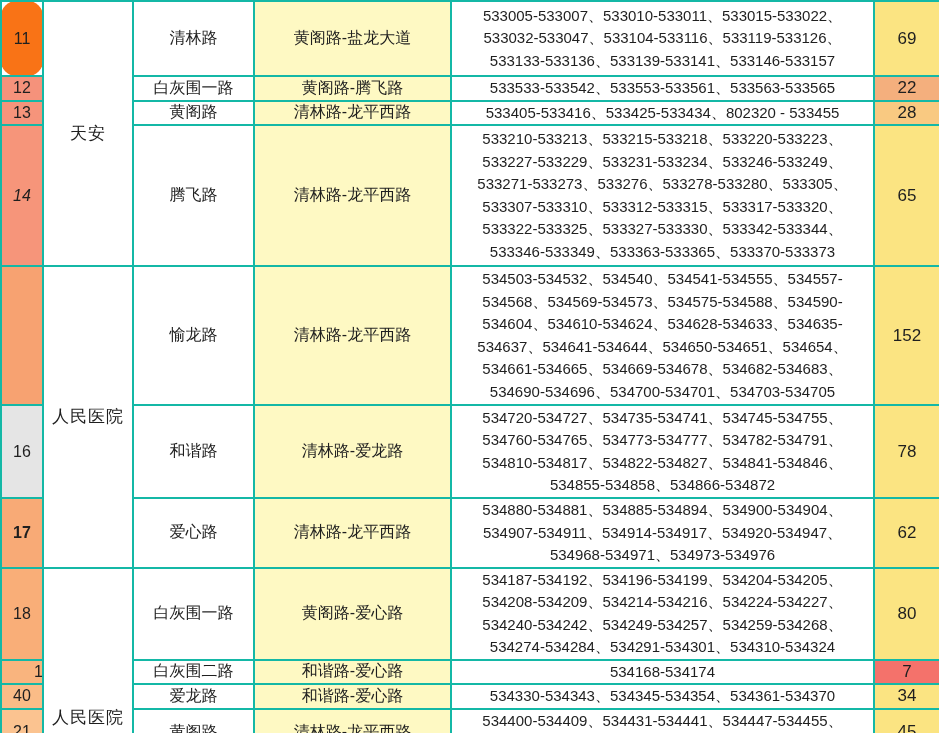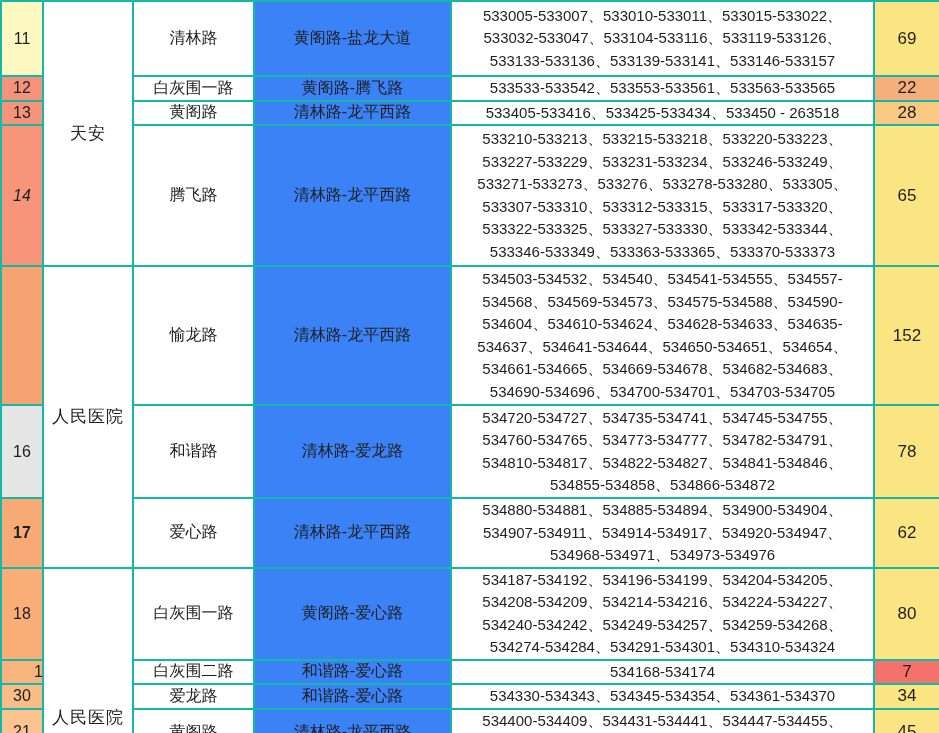--- a/index.html
+++ b/index.html
@@ -37,21 +37,21 @@
   td.area.area-low {
     vertical-align: bottom;
     padding-bottom: 26px;
   }
   td.road {
     font-size: 16px;
     background: #ffffff;
   }
   td.segment {
     font-size: 16px;
-    background: #3b82f6;
+    background: #fef9c3;
   }
   td.ranges {
     font-size: 15px;
     line-height: 22.5px;
     background: #ffffff;
     padding: 0 4px;
   }
   td.count {
     font-size: 17px;
   }
@@ -64,39 +64,39 @@
     <colgroup>
       <col style="width:42px">
       <col style="width:90px">
       <col style="width:121px">
       <col style="width:197px">
       <col style="width:423px">
       <col style="width:66px">
     </colgroup>
     <tbody id="table-body">
         <tr style="height: 75px;">
-    <td class="num" style="background: #fef9c3;">11</td>
+    <td class="num" style="background: #f97316; border-radius: 15px;">11</td>
     <td class="area" rowspan="4">天安</td>
           <td class="road">清林路</td>
     <td class="segment">黄阁路-盐龙大道</td>
     <td class="ranges">533005-533007、533010-533011、533015-533022、533032-533047、533104-533116、533119-533126、533133-533136、533139-533141、533146-533157</td>
     <td class="count" style="background: rgb(251, 228, 130);">69</td>
   </tr>
         <tr style="height: 19px;">
     <td class="num" style="background: rgb(245, 146, 123);">12</td>
     <td class="road">白灰围一路</td>
     <td class="segment">黄阁路-腾飞路</td>
     <td class="ranges">533533-533542、533553-533561、533563-533565</td>
     <td class="count" style="background: rgb(244, 175, 125);">22</td>
   </tr>
         <tr style="height: 19px;">
     <td class="num" style="background: rgb(246, 148, 123);">13</td>
     <td class="road">黄阁路</td>
     <td class="segment">清林路-龙平西路</td>
-    <td class="ranges">533405-533416、533425-533434、533450 - 263518</td>
+    <td class="ranges">533405-533416、533425-533434、802320 - 533455</td>
     <td class="count" style="background: rgb(249, 201, 129);">28</td>
   </tr>
         <tr style="height: 141px;">
     <td class="num" style="background: rgb(246, 149, 122); font-style: italic;">14</td>
     <td class="road">腾飞路</td>
     <td class="segment">清林路-龙平西路</td>
     <td class="ranges">533210-533213、533215-533218、533220-533223、533227-533229、533231-533234、533246-533249、533271-533273、533276、533278-533280、533305、533307-533310、533312-533315、533317-533320、533322-533325、533327-533330、533342-533344、533346-533349、533363-533365、533370-533373</td>
     <td class="count" style="background: rgb(251, 228, 130);">65</td>
   </tr>
         <tr style="height: 139px;">
@@ -130,21 +130,21 @@
     <td class="count" style="background: rgb(251, 228, 130);">80</td>
   </tr>
         <tr style="height: 21px;">
     <td class="num" style="background: rgb(249, 180, 126); padding-left: 32px;">19</td>
     <td class="road">白灰围二路</td>
     <td class="segment">和谐路-爱心路</td>
     <td class="ranges">534168-534174</td>
     <td class="count" style="background: rgb(244, 114, 107);">7</td>
   </tr>
         <tr style="height: 22px;">
-    <td class="num" style="background: rgb(250, 188, 135);">30</td>
+    <td class="num" style="background: rgb(250, 188, 135);">40</td>
     <td class="road">爱龙路</td>
     <td class="segment">和谐路-爱心路</td>
     <td class="ranges">534330-534343、534345-534354、534361-534370</td>
     <td class="count" style="background: rgb(251, 228, 130);">34</td>
   </tr>
         <tr style="height: 45px;">
     <td class="num" style="background: rgb(251, 195, 144);">21</td>
     <td class="road">黄阁路</td>
     <td class="segment">清林路-龙平西路</td>
     <td class="ranges">534400-534409、534431-534441、534447-534455、534476-534481、534484-534492</td>

